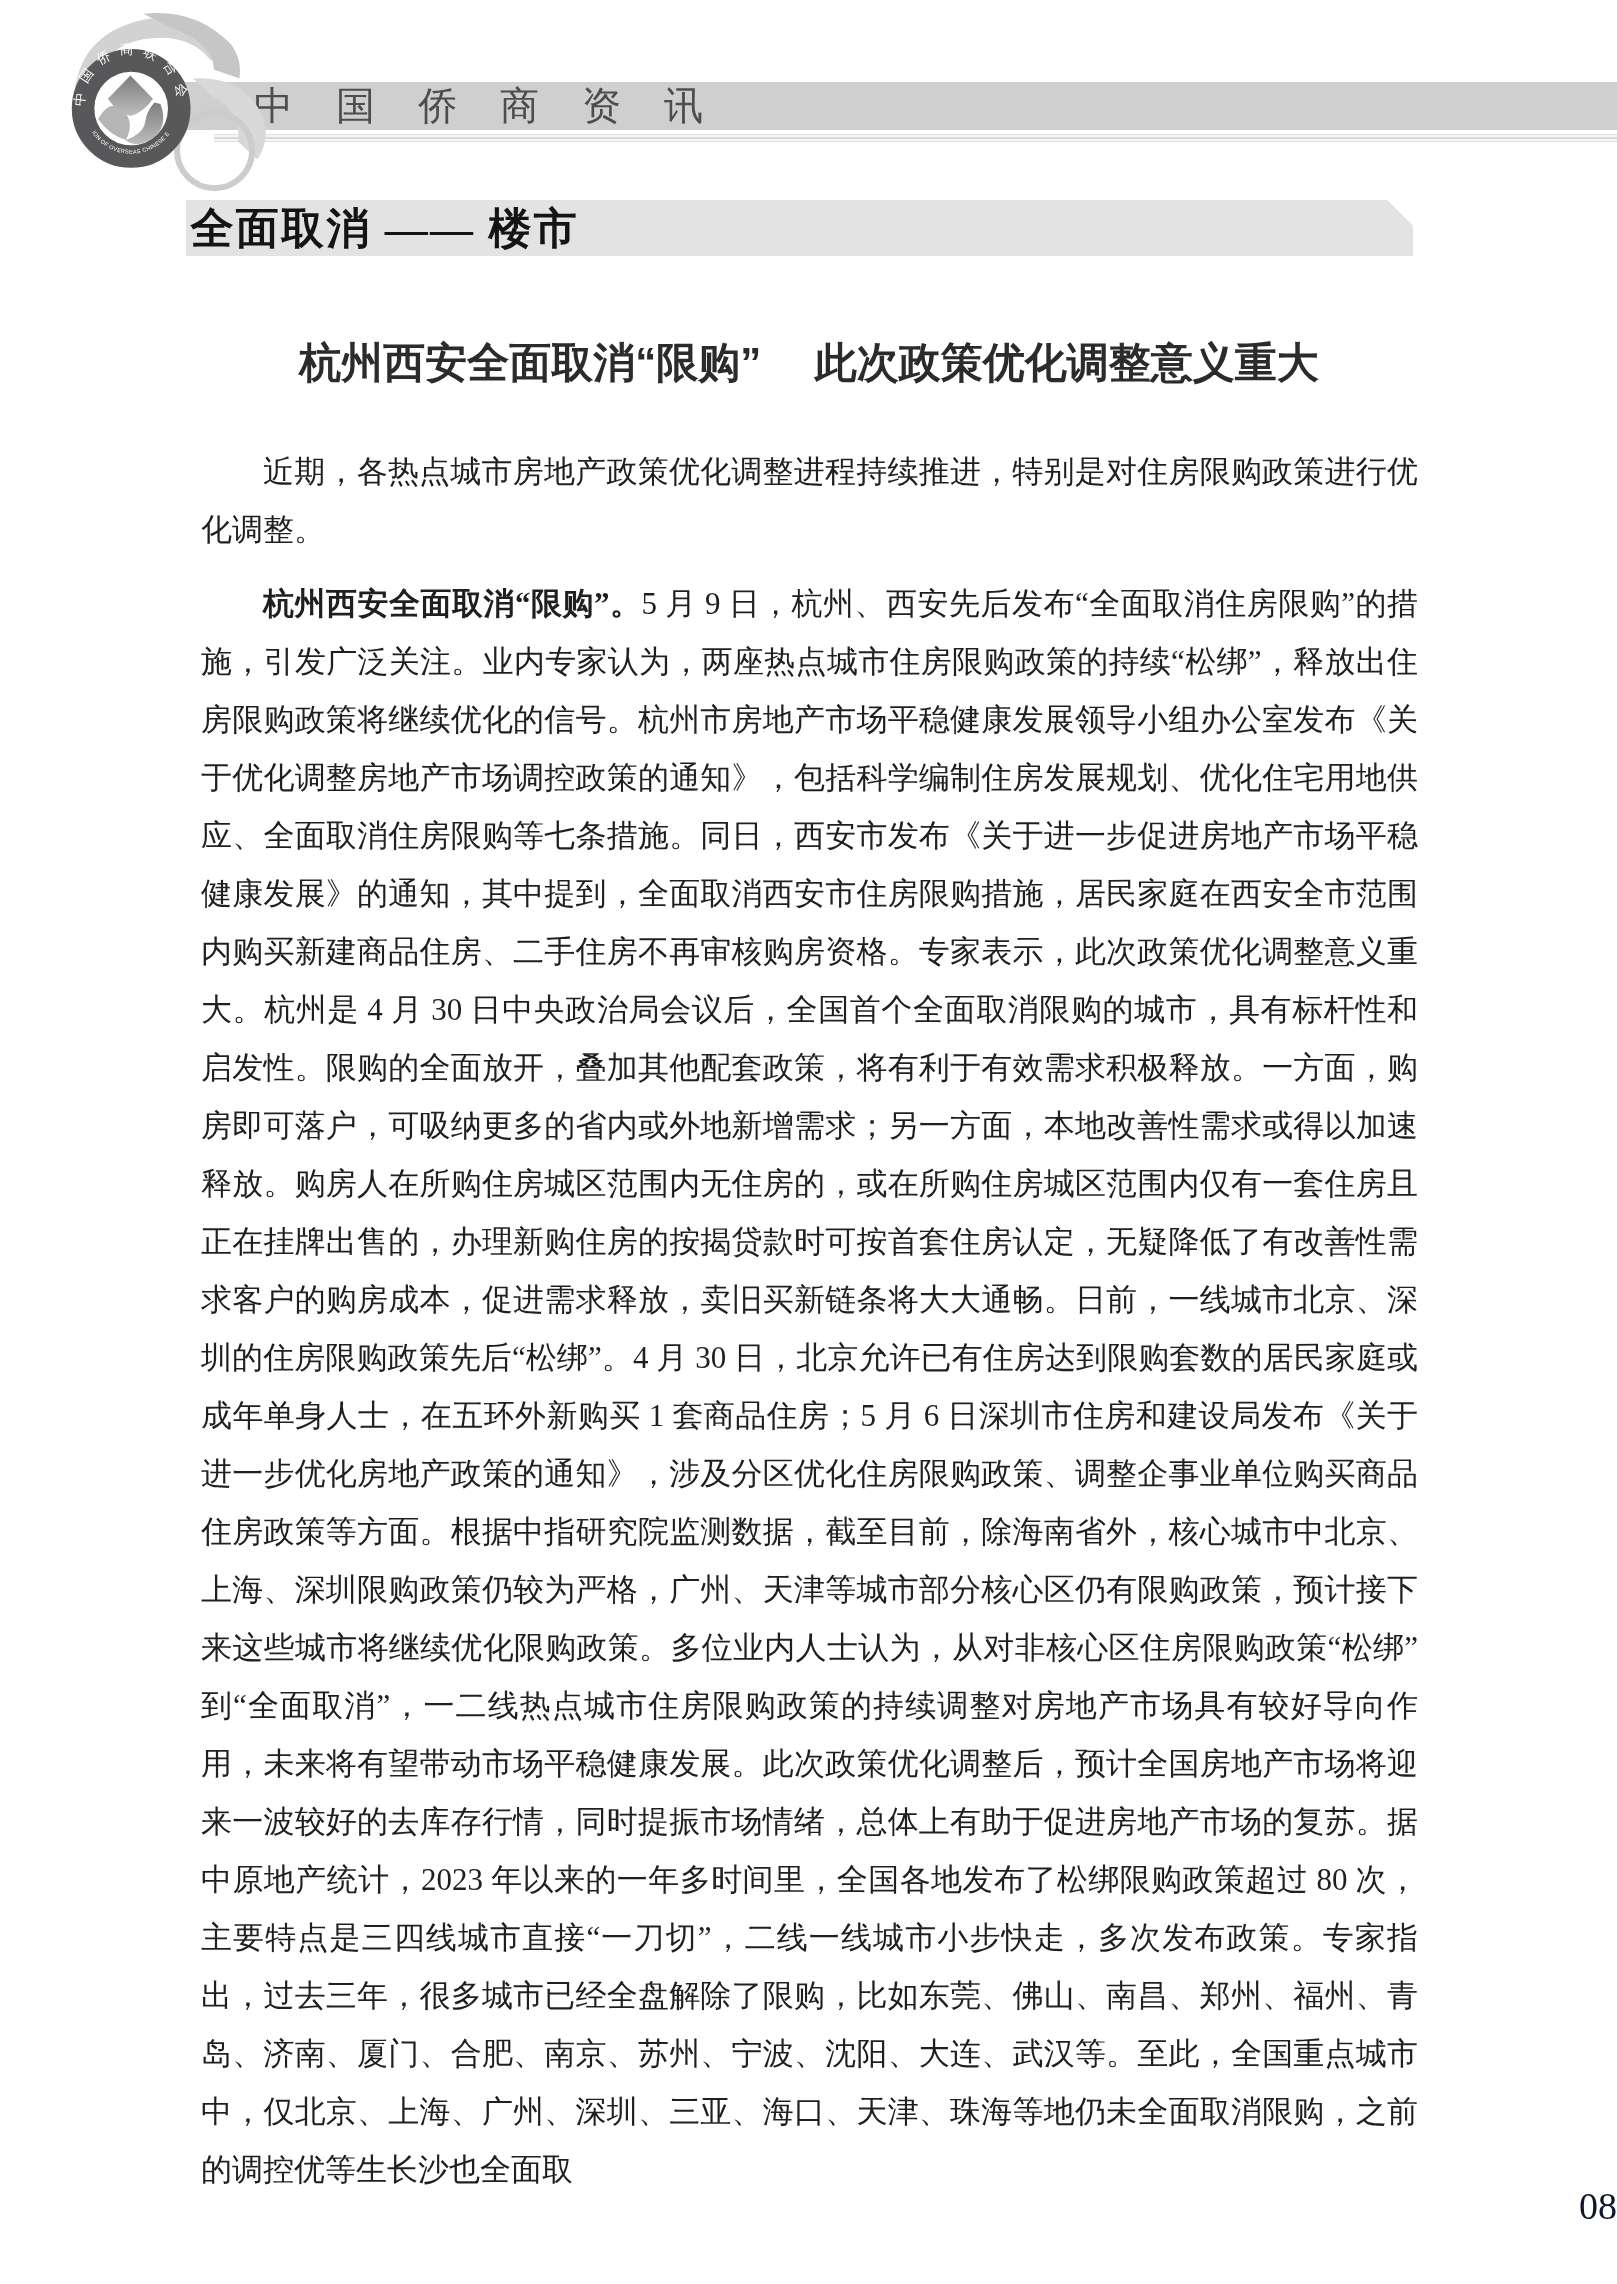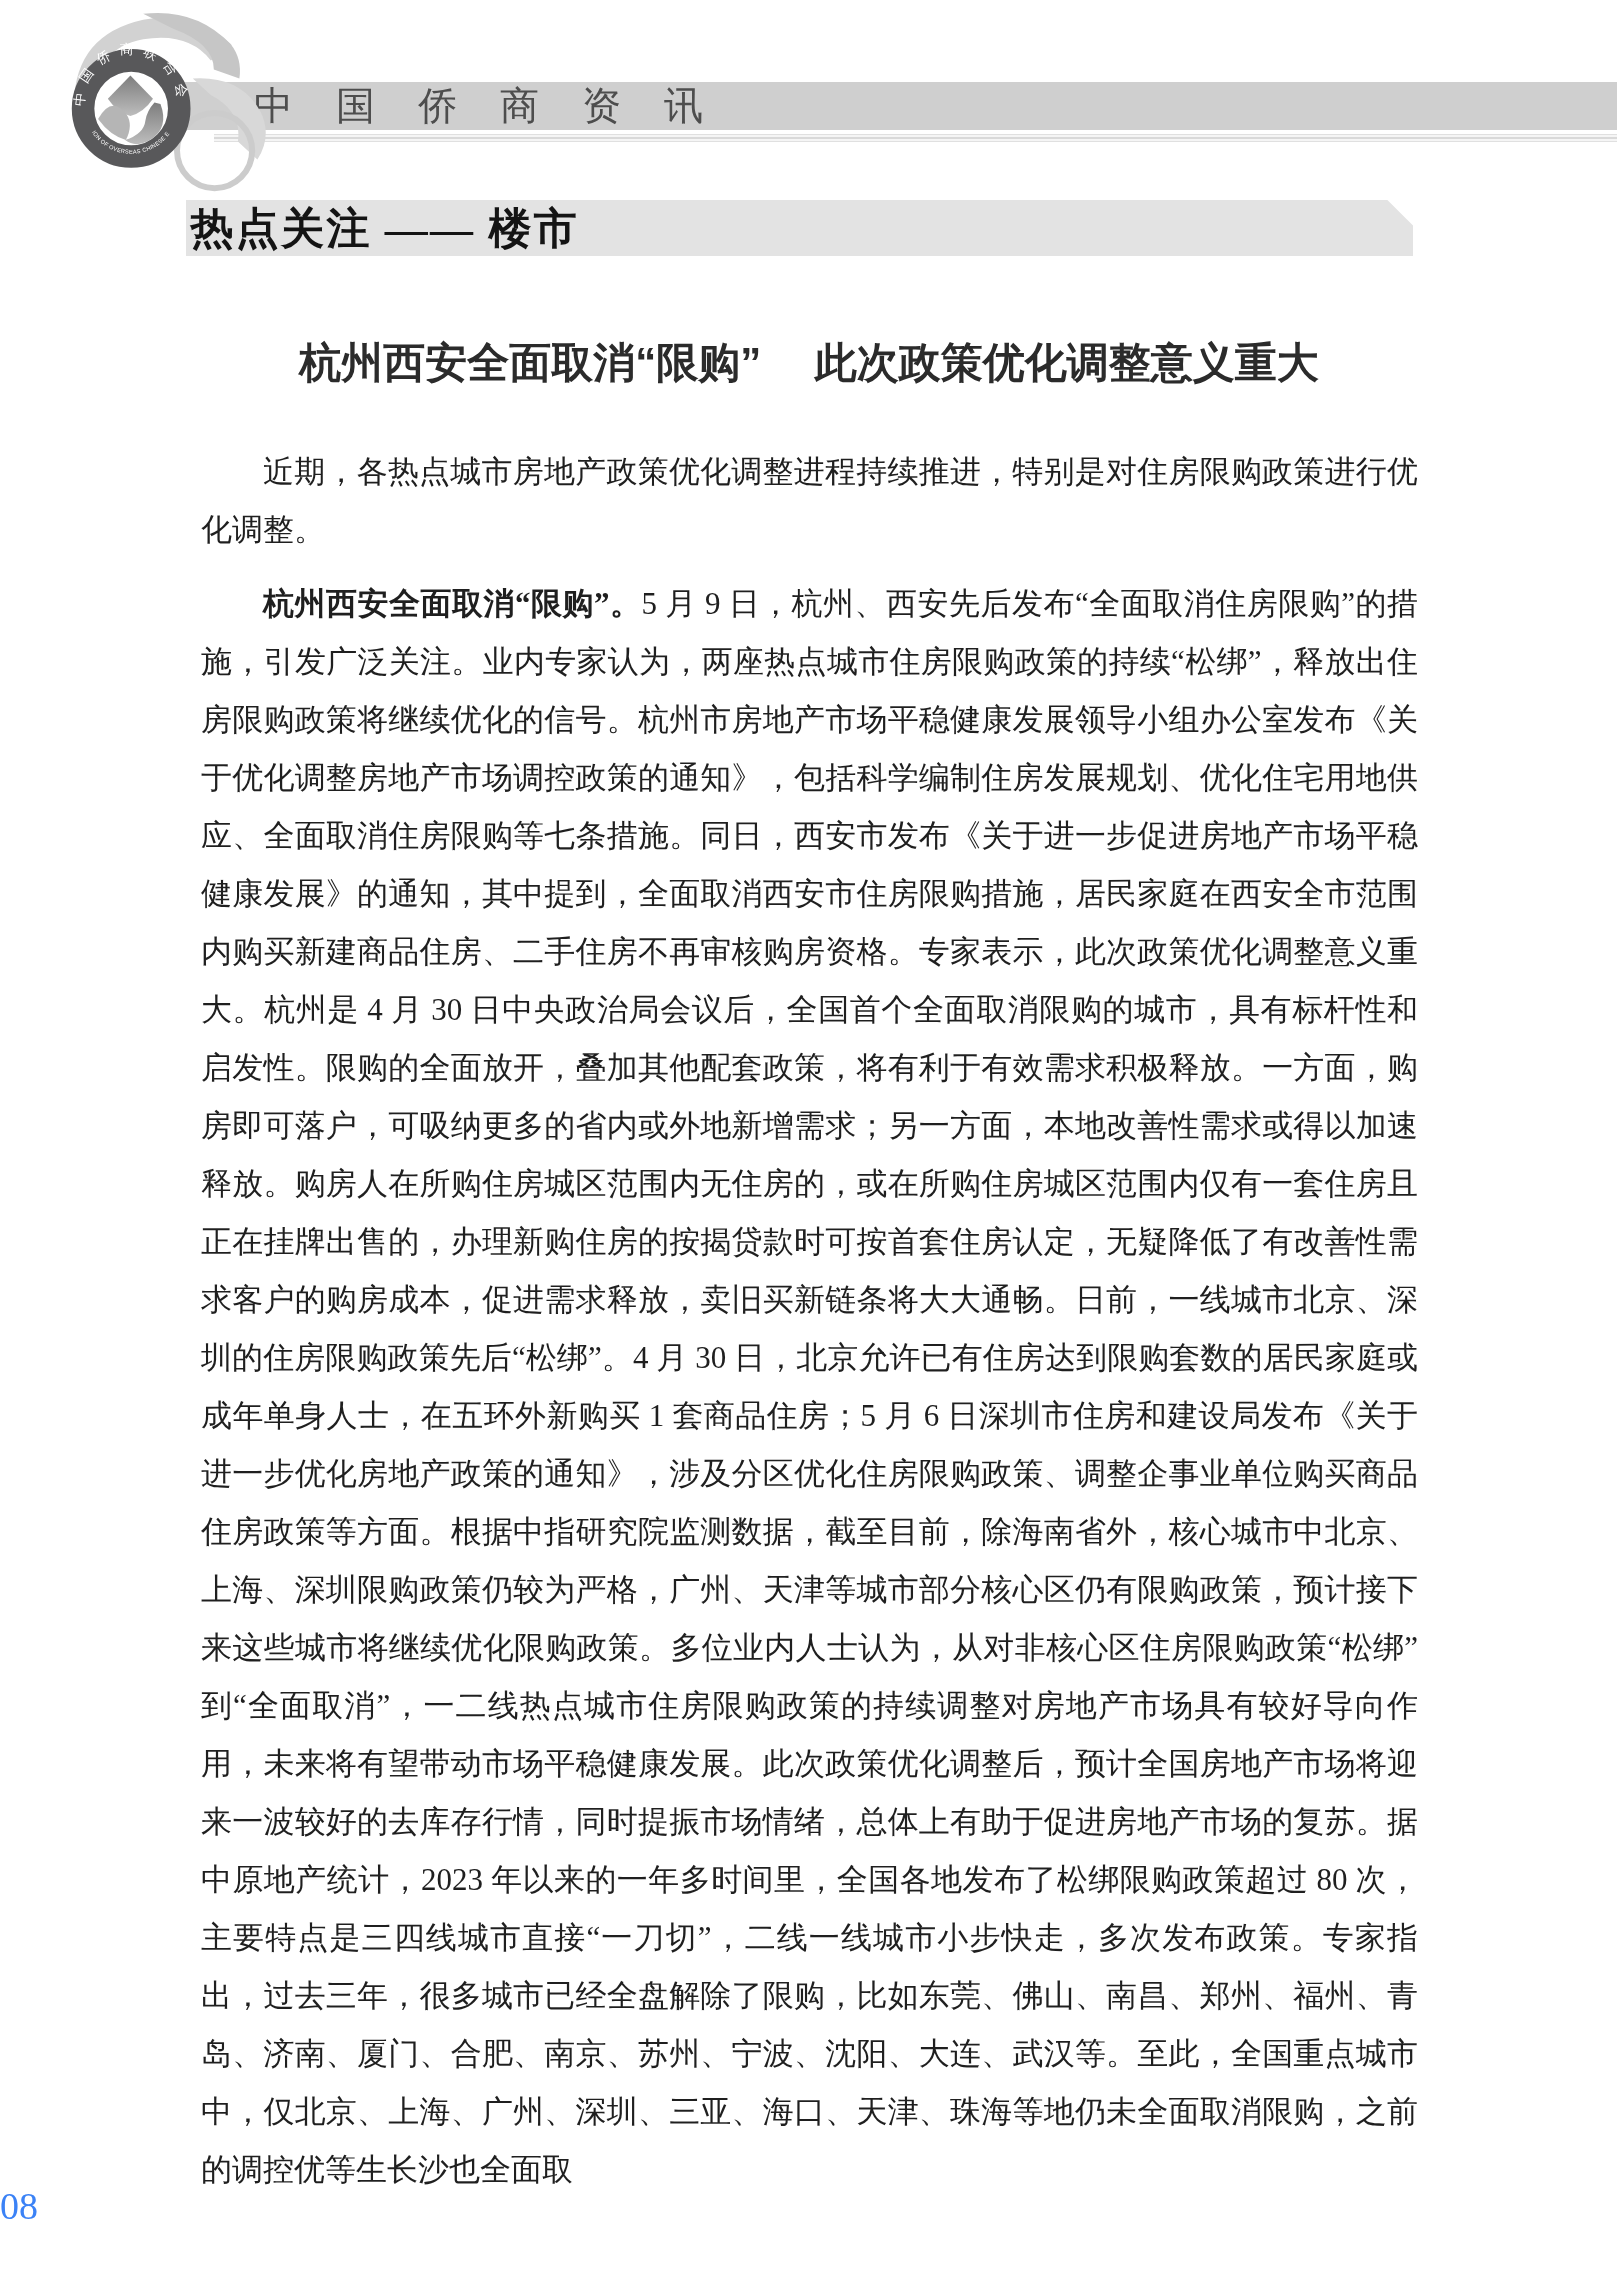--- a/index.html
+++ b/index.html
@@ -47,21 +47,21 @@
     position:absolute;left:185px;top:427px;width:1249px;
     font-size:31px;line-height:58px;color:#1f1f1f;
     text-align:justify;
     font-family:"Liberation Serif", serif;
   }
   .para{margin:16px;text-indent:2em;}
   .para .lead{font-weight:700;}
   
   .page-number{
     position:absolute;left:0;right:0;top:2184px;height:45px;line-height:45px;
-    text-align:left;font-size:38px;color:#3b82f6;
+    text-align:right;font-size:38px;color:#0f172a;
     font-family:"Liberation Serif", serif;
   }
 </style>
 </head>
 <body>
 
 <div class="page">
 
   <div class="header-bar"></div>
   <div class="brand-title">中国侨商资讯</div>
@@ -97,21 +97,21 @@
       <text font-size="18" fill="#ffffff" letter-spacing="12" font-family="Liberation Serif, serif">
         <textPath href="#cnArc" startOffset="50%" text-anchor="middle">中国侨商联合会</textPath>
       </text>
       <text font-size="7.5" fill="#ffffff" letter-spacing="0.4" font-family="Liberation Sans, sans-serif">
         <textPath href="#enArc" startOffset="50%" text-anchor="middle">CHINA FEDERATION OF OVERSEAS CHINESE ENTREPRENEURS</textPath>
       </text>
     </svg>
   </div>
 
   <div class="section-banner">
-    <div class="section-banner-label">热点关注 —— 楼市</div>
+    <div class="section-banner-label">全面取消 —— 楼市</div>
   </div>
 
   <div class="article-title">杭州西安全面取消“限购”　 此次政策优化调整意义重大</div>
 
   <div class="article-body">
     <p class="para"><span>近期，各热点城市房地产政策优化调整进程持续推进，特别是对住房限购政策进行优化调整。</span></p>
     <p class="para"><b class="lead">杭州西安全面取消“限购”。</b><span>5 月 9 日，杭州、西安先后发布“全面取消住房限购”的措施，引发广泛关注。业内专家认为，两座热点城市住房限购政策的持续“松绑”，释放出住房限购政策将继续优化的信号。杭州市房地产市场平稳健康发展领导小组办公室发布《关于优化调整房地产市场调控政策的通知》，包括科学编制住房发展规划、优化住宅用地供应、全面取消住房限购等七条措施。同日，西安市发布《关于进一步促进房地产市场平稳健康发展》的通知，其中提到，全面取消西安市住房限购措施，居民家庭在西安全市范围内购买新建商品住房、二手住房不再审核购房资格。专家表示，此次政策优化调整意义重大。杭州是 4 月 30 日中央政治局会议后，全国首个全面取消限购的城市，具有标杆性和启发性。限购的全面放开，叠加其他配套政策，将有利于有效需求积极释放。一方面，购房即可落户，可吸纳更多的省内或外地新增需求；另一方面，本地改善性需求或得以加速释放。购房人在所购住房城区范围内无住房的，或在所购住房城区范围内仅有一套住房且正在挂牌出售的，办理新购住房的按揭贷款时可按首套住房认定，无疑降低了有改善性需求客户的购房成本，促进需求释放，卖旧买新链条将大大通畅。日前，一线城市北京、深圳的住房限购政策先后“松绑”。4 月 30 日，北京允许已有住房达到限购套数的居民家庭或成年单身人士，在五环外新购买 1 套商品住房；5 月 6 日深圳市住房和建设局发布《关于进一步优化房地产政策的通知》，涉及分区优化住房限购政策、调整企事业单位购买商品住房政策等方面。根据中指研究院监测数据，截至目前，除海南省外，核心城市中北京、上海、深圳限购政策仍较为严格，广州、天津等城市部分核心区仍有限购政策，预计接下来这些城市将继续优化限购政策。多位业内人士认为，从对非核心区住房限购政策“松绑”到“全面取消”，一二线热点城市住房限购政策的持续调整对房地产市场具有较好导向作用，未来将有望带动市场平稳健康发展。此次政策优化调整后，预计全国房地产市场将迎来一波较好的去库存行情，同时提振市场情绪，总体上有助于促进房地产市场的复苏。据中原地产统计，2023 年以来的一年多时间里，全国各地发布了松绑限购政策超过 80 次，主要特点是三四线城市直接“一刀切”，二线一线城市小步快走，多次发布政策。专家指出，过去三年，很多城市已经全盘解除了限购，比如东莞、佛山、南昌、郑州、福州、青岛、济南、厦门、合肥、南京、苏州、宁波、沈阳、大连、武汉等。至此，全国重点城市中，仅北京、上海、广州、深圳、三亚、海口、天津、珠海等地仍未全面取消限购，之前的调控优等生长沙也全面取</span></p>
   </div>
 
   <div class="page-number">08</div>

